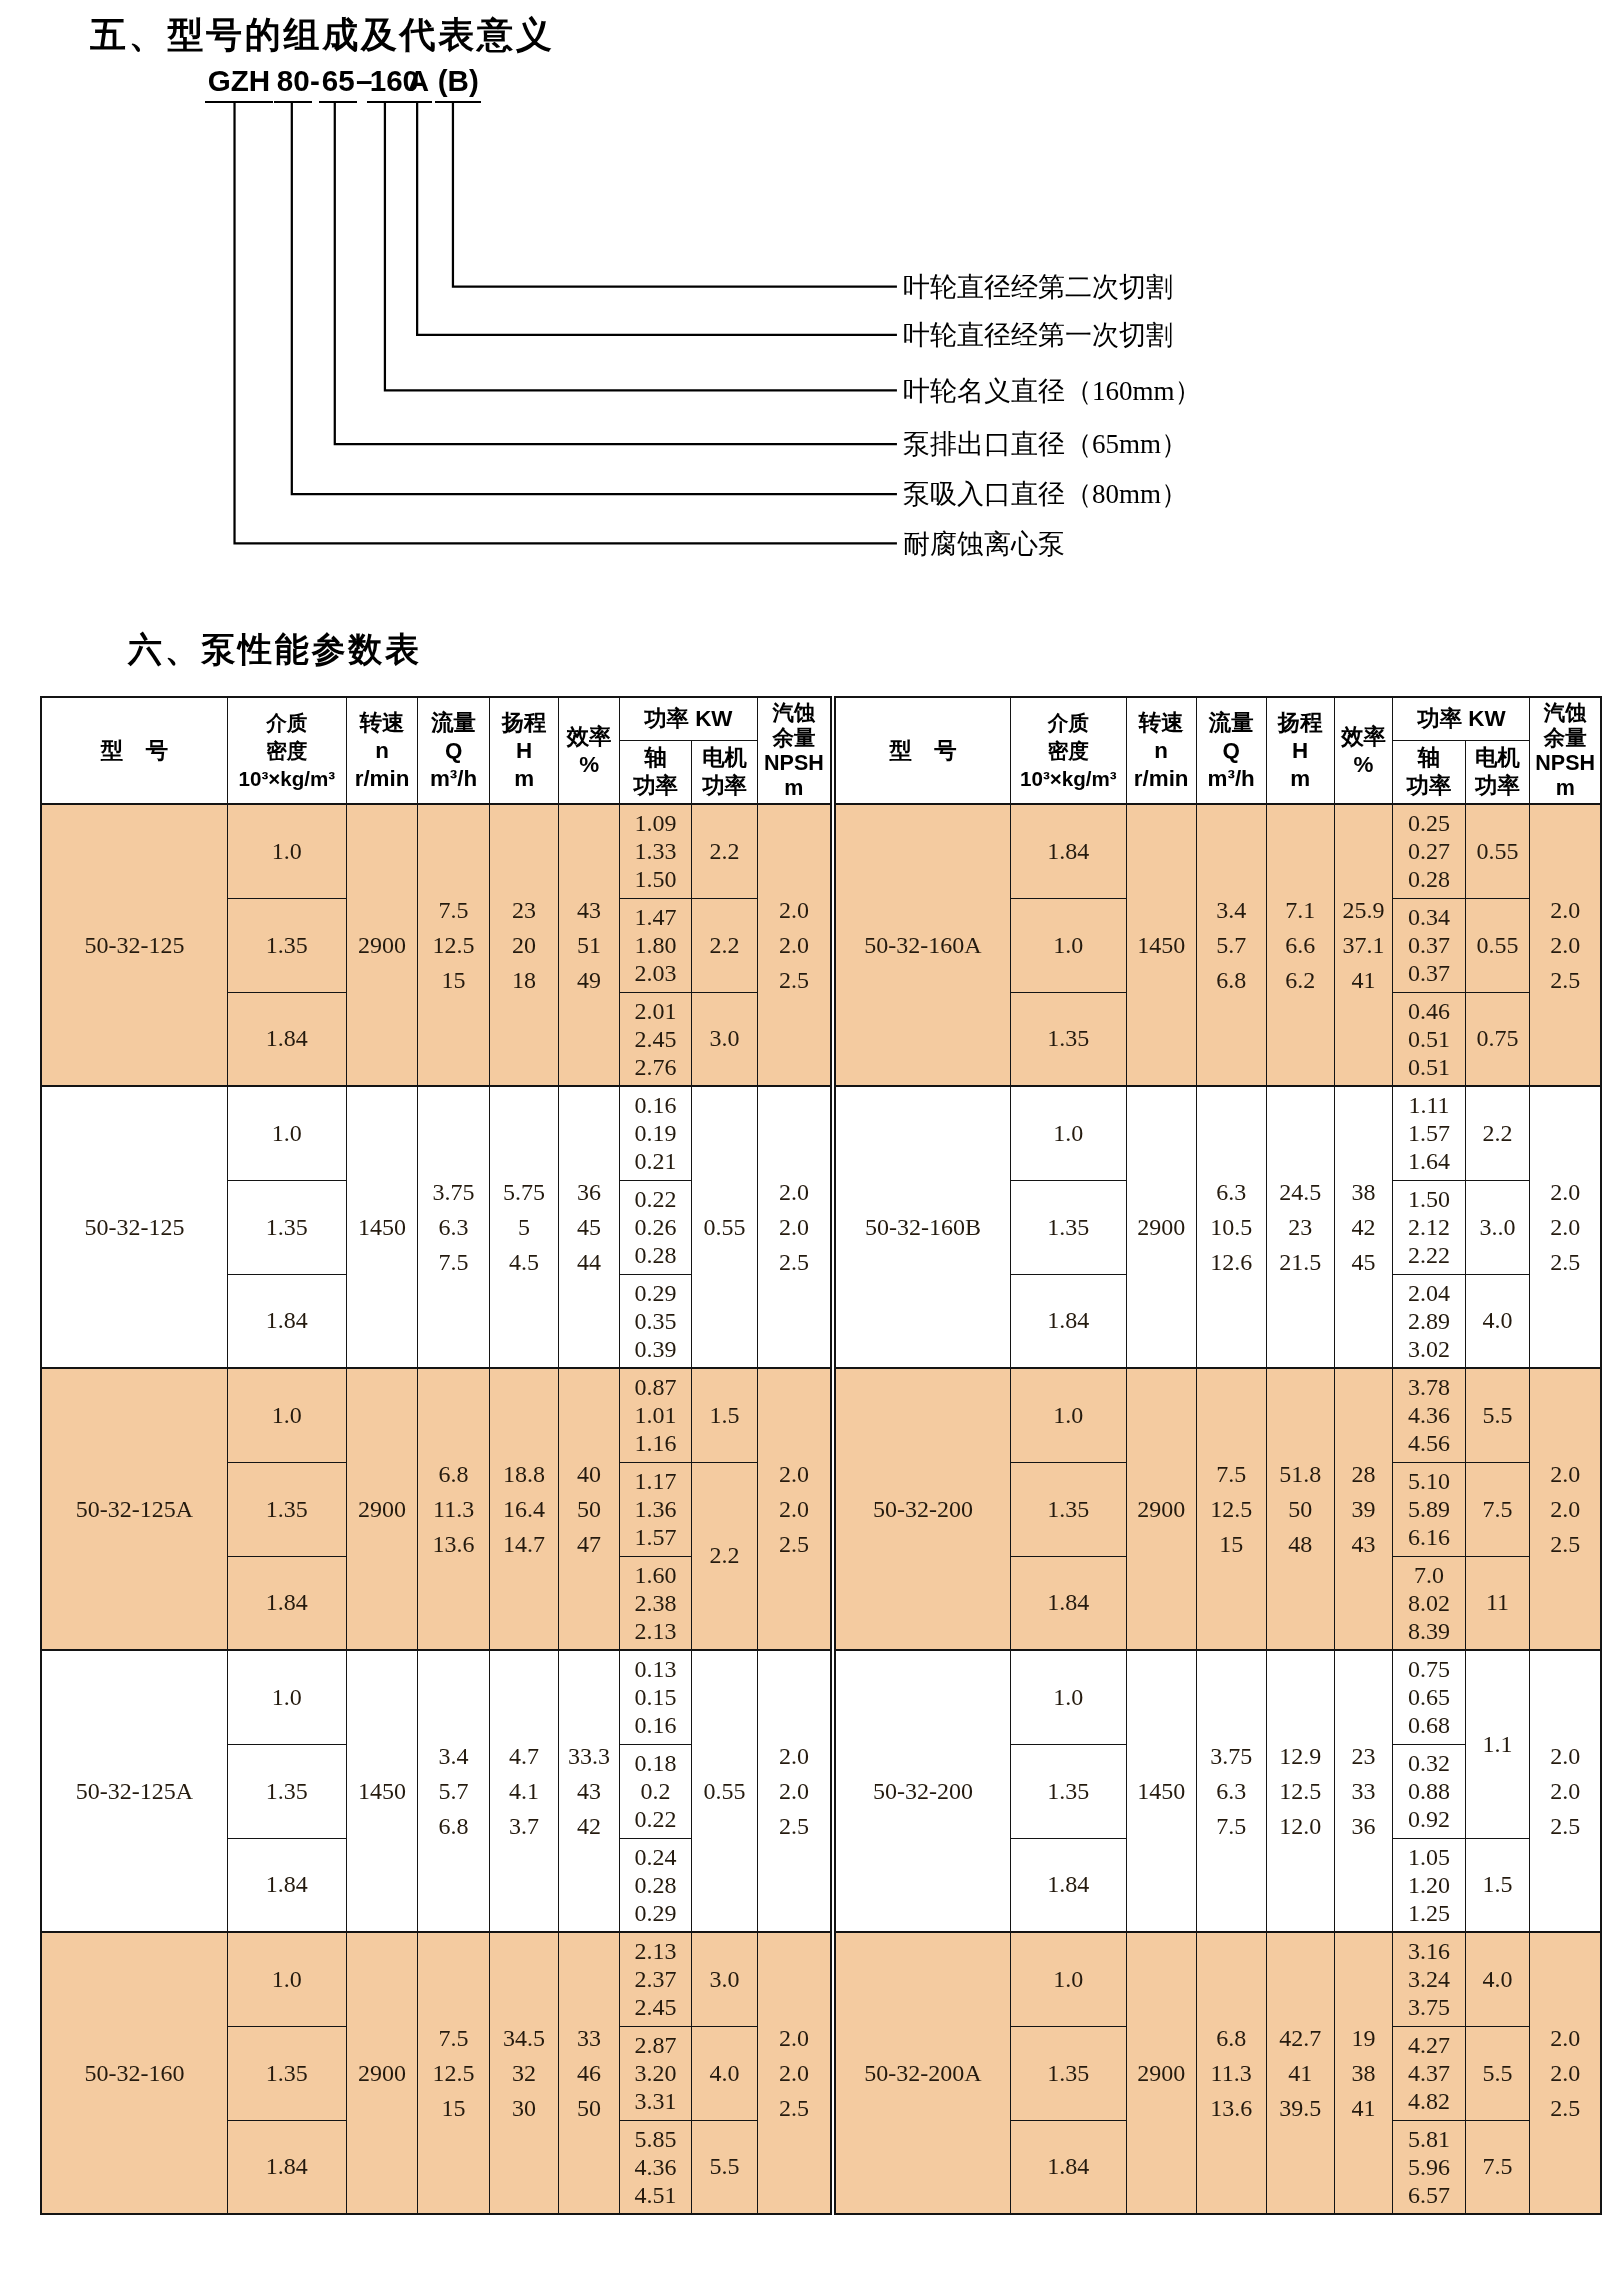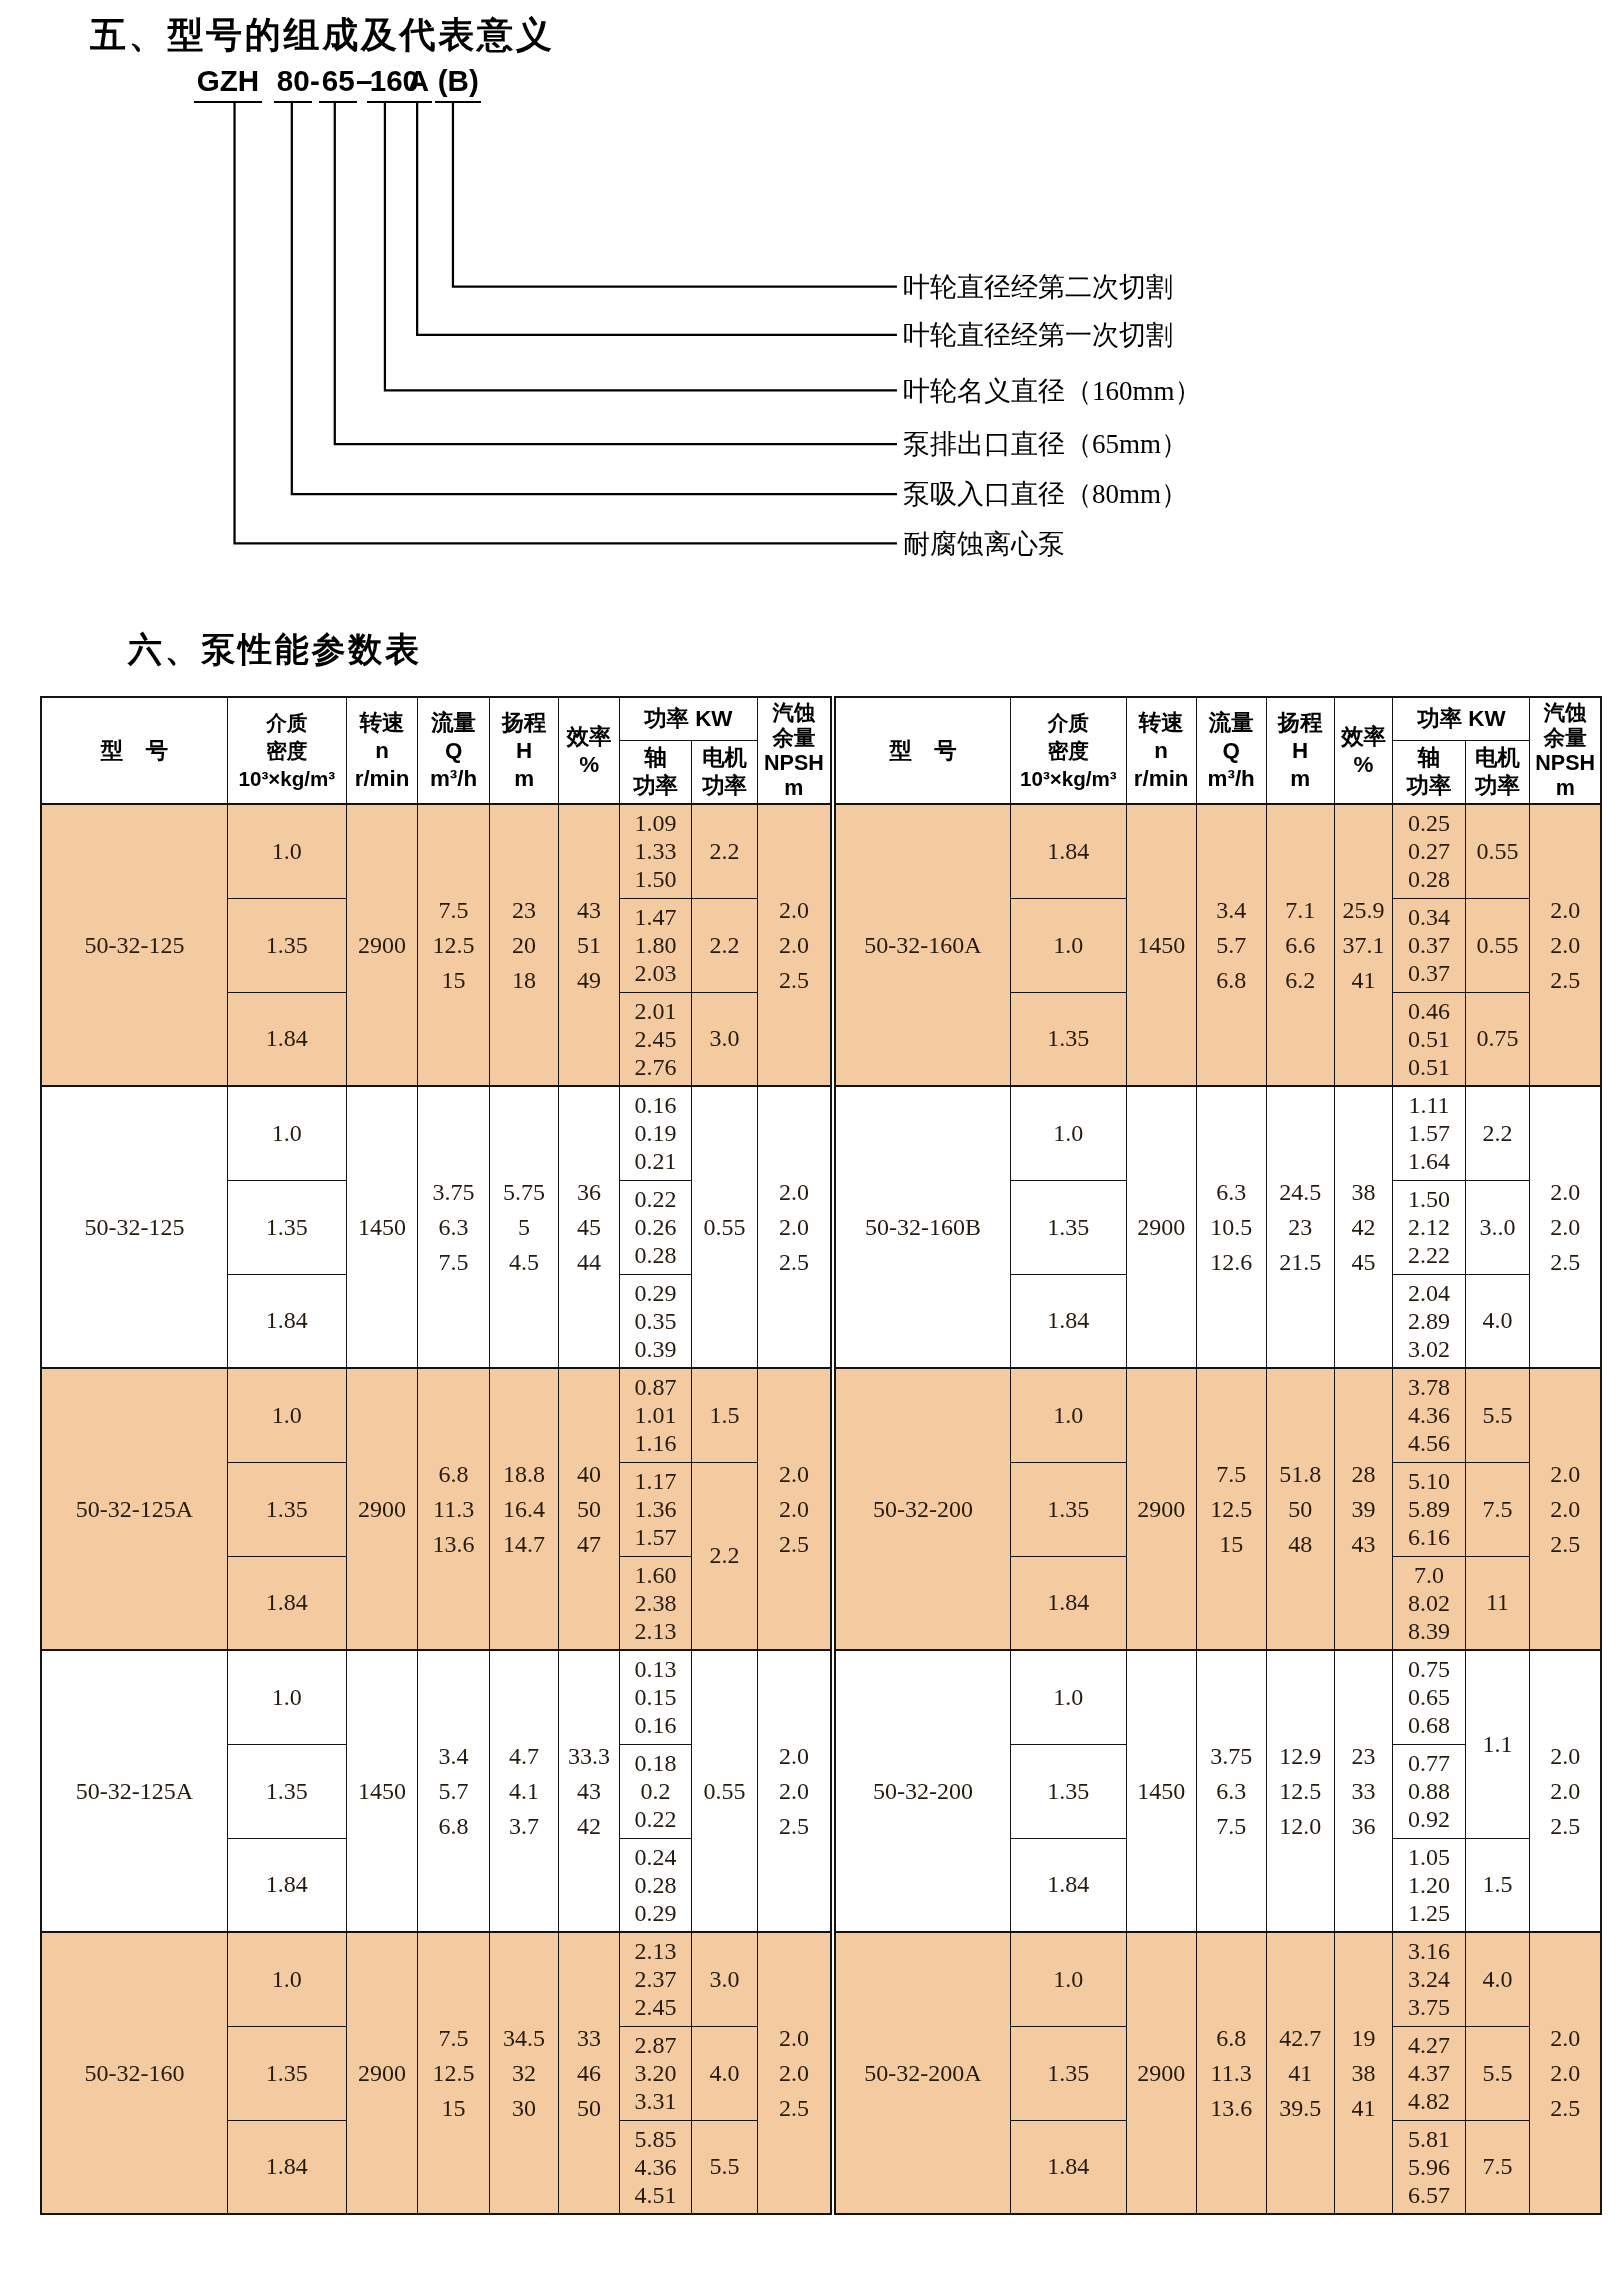--- a/index.html
+++ b/index.html
@@ -33,21 +33,21 @@
   .peach { background:#F4CBA0; }
   .v3 div { line-height:35px; }
   .s3 { font-size:23px;margin-top:16px; }
   .s3 div { line-height:28px; }
 </style>
 </head>
 <body>
 
 <div id="title5" class="sec-title">五、型号的组成及代表意义</div>
 
-<span class="mc u" style="left:194px">GZH</span>
+<span class="mc u" style="left:205px">GZH</span>
 <span class="mc u" style="left:274px">80</span>
 <span class="mc" style="left:310px">-</span>
 <span class="mc u" style="left:319px">65</span>
 <span class="mc" style="left:356px">–</span>
 <span class="mc u" style="left:367px">160</span>
 <span class="mc u" style="left:405px">A</span>
 <span class="mc u" style="left:435px">(B)</span>
 
 <svg id="diagram-svg" width="922" height="582" viewBox="0 0 1030 650">
   <path d="M506 114 V320 H1002" fill="none" stroke="#000" stroke-width="2.5"></path>
@@ -601,21 +601,21 @@
         <td rowspan="2">1.1</td>
         <td rowspan="3" class="v3">
           <div>2.0</div>
           <div>2.0</div>
           <div>2.5</div>
         </td>
       </tr>
       <tr style="height: 94px;">
         <td>1.35</td>
         <td class="s3">
-          <div>0.77</div>
+          <div>0.32</div>
           <div>0.88</div>
           <div>0.92</div>
         </td>
       </tr>
       <tr style="height: 94px;">
         <td>1.84</td>
         <td class="s3">
           <div>1.05</div>
           <div>1.20</div>
           <div>1.25</div>

